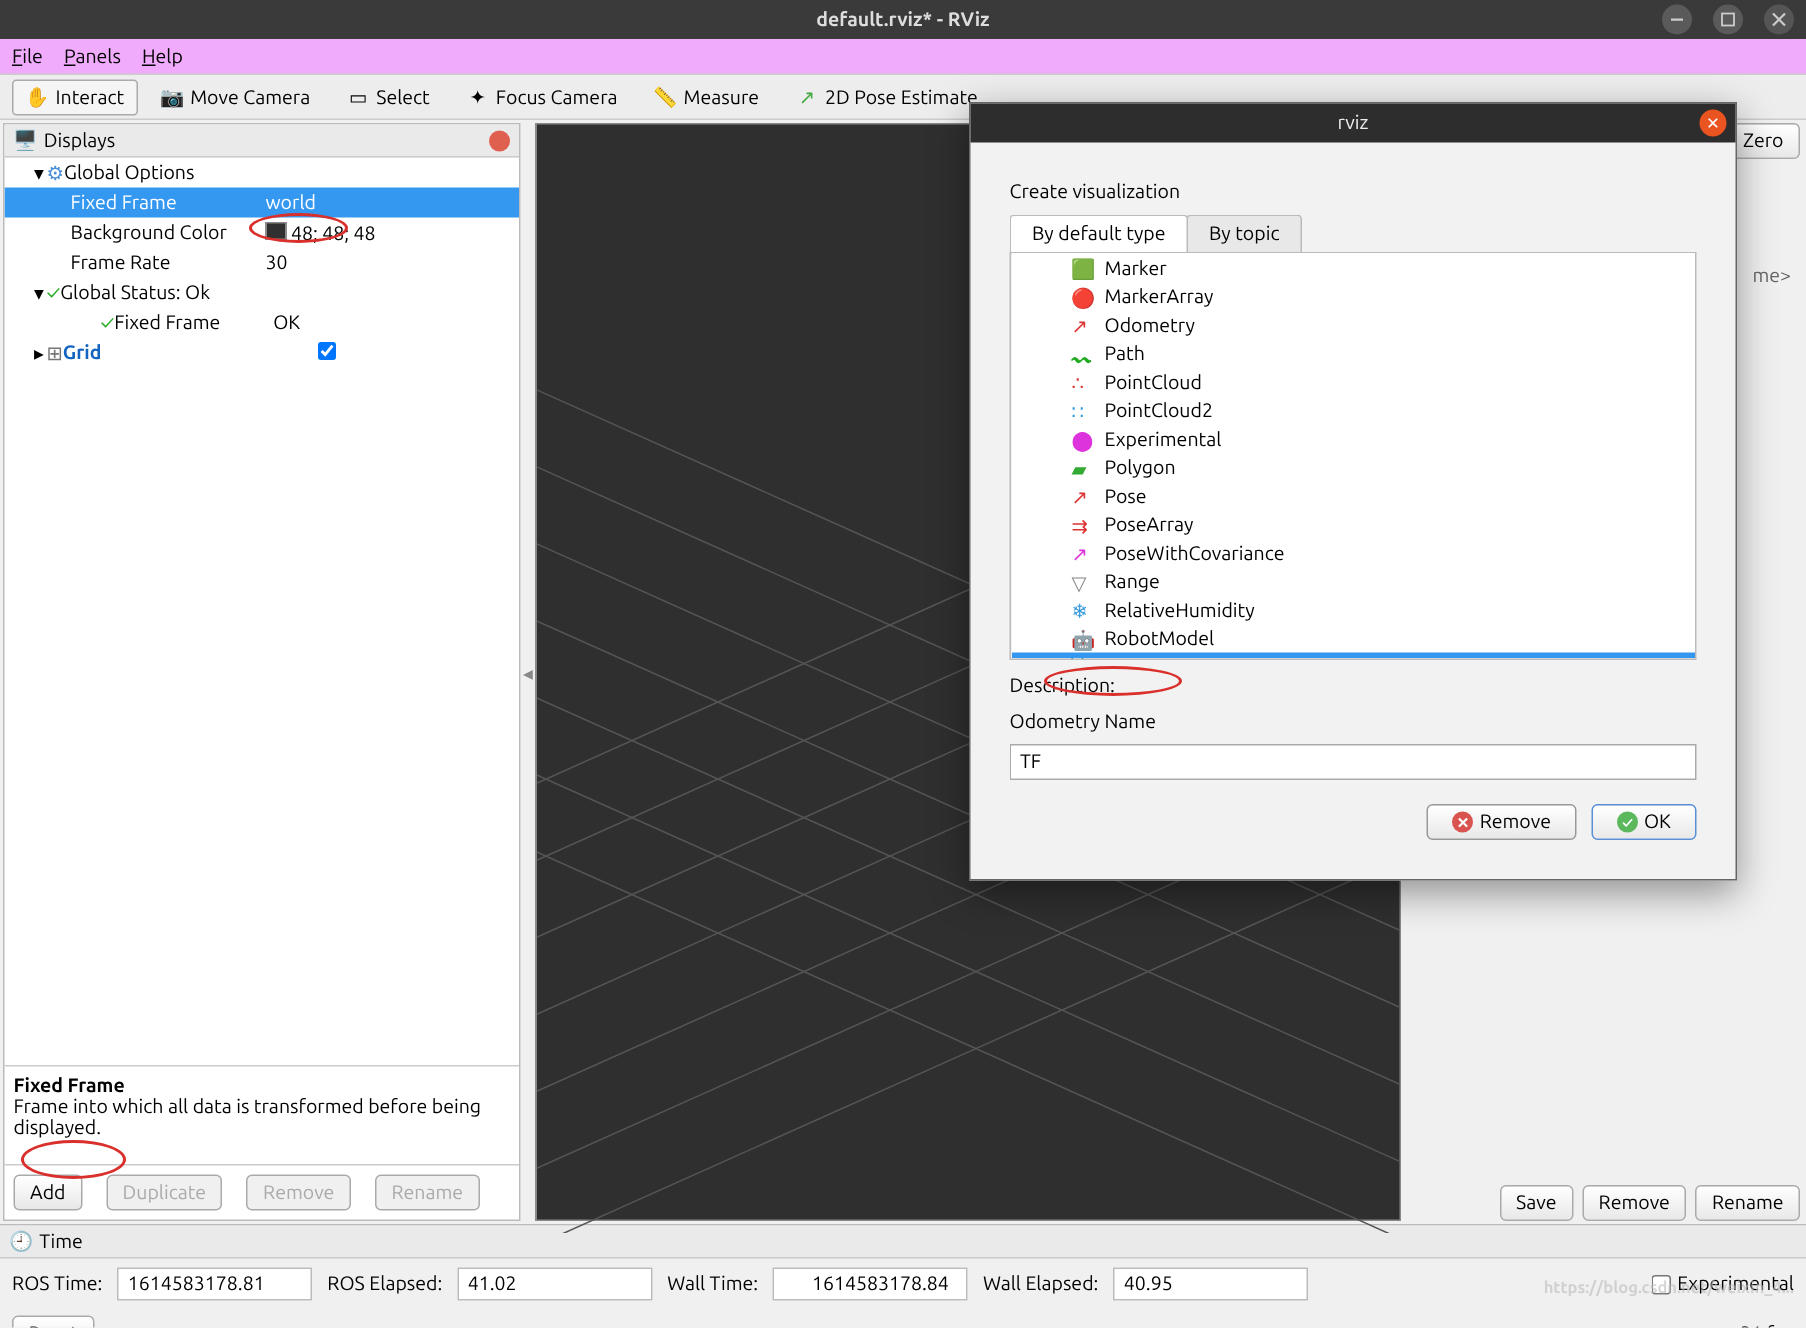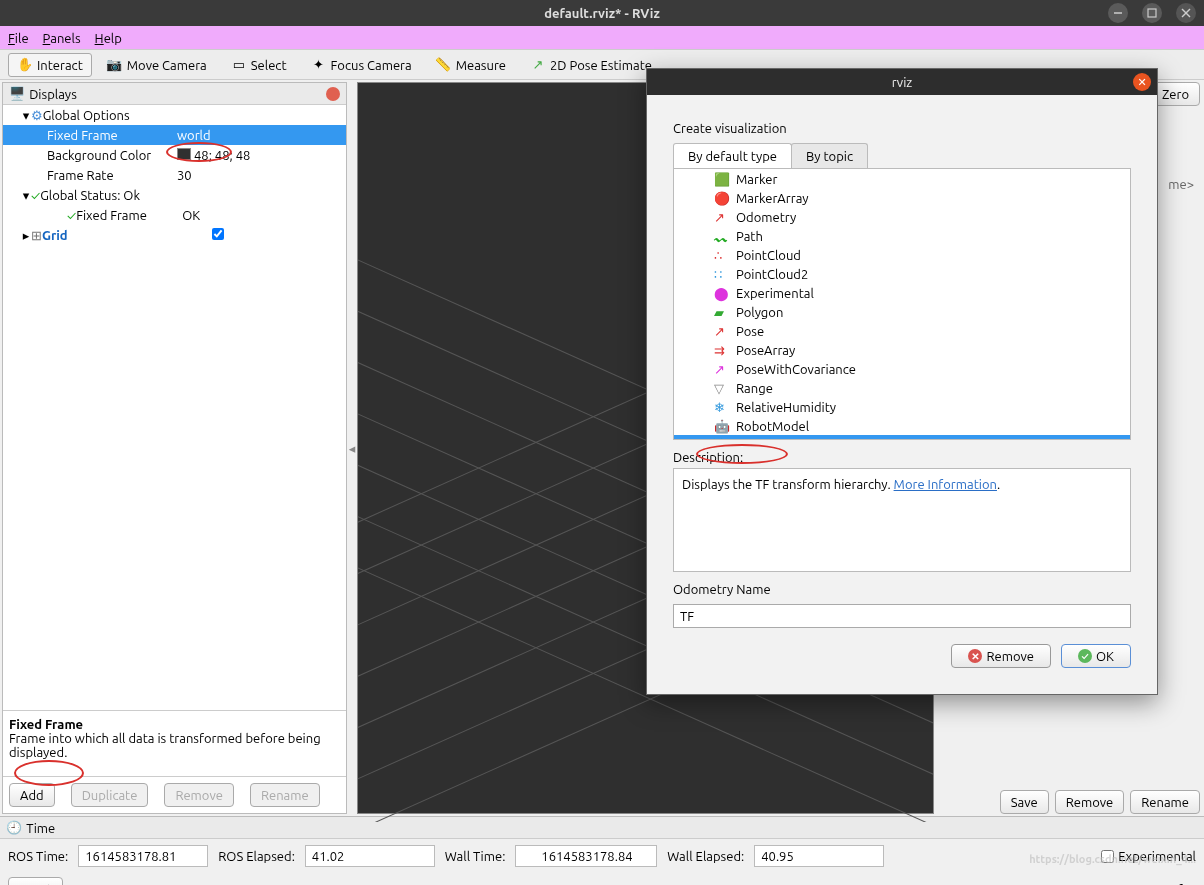--- a/index.html
+++ b/index.html
@@ -80,21 +80,21 @@
 .ci-red{background:#d9534f;} .ci-green{background:#5cb85c;}
 
 
 .ellipse { position: absolute; border: 2px solid #d9302c; border-radius: 50%; pointer-events: none; }
 
 
 .timepanel { border-top: 1px solid #bbb; background: #f0f0f0; }
 .timehdr { background: #eaeaea; padding: 3px 6px; border-bottom: 1px solid #ccc; display: flex; align-items: center; gap: 4px; }
 .timerow { display: flex; align-items: center; gap: 10px; padding: 6px 8px; }
 .tin { border: 1px solid #bbb; background: #fff; padding: 3px 6px; }
-.timerow .tin.w1 { width: 130px; } .tin.w2{width:130px;} .tin.w3{width:142px;padding-left:25px;} .tin.w4{width:130px;}
+.timerow .tin.w1 { width: 130px; } .tin.w2{width:130px;} .tin.w3{width:130px;padding-left:25px;} .tin.w4{width:130px;}
 .resetrow { padding: 4px 8px; display:flex; justify-content:space-between; align-items:center;}
 .watermark { position:absolute; right:8px; bottom:20px; color:#bbb; font-size:11px; opacity:.6; pointer-events:none;font-weight:bold;}
 
 .splitter { width: 6px; display:flex; align-items:center; justify-content:center; cursor: col-resize; color:#888;}
 </style>
 </head>
 <body>
 
 <div class="titlebar">
   <span class="title">default.rviz* - RViz</span>
@@ -337,23 +337,20 @@
         <div class="listitem">
           <span class="lii" style="color: rgb(221, 51, 51);">🤖</span>
           <span>RobotModel</span>
         </div>
         <div class="listitem selected">
           <span class="lii" style="color: rgb(51, 153, 221);">╳</span>
           <span>TF</span>
         </div>
       </div>
     <div class="deschdr">Description:</div>
-    <div class="descbox">
-      <span>Displays the TF transform hierarchy. </span><a href="#">More Information</a>.
-    </div>
     <div class="deschdr">Odometry Name</div>
     <input class="dninput" value="TF" style="">
     <div class="dbtns">
       <button class="dbtn">
           <span class="circleicon ci-red">✕</span>
           <span>Remove</span>
         </button>
       <button class="dbtn def">
           <span class="circleicon ci-green">✓</span>
           <span>OK</span>

